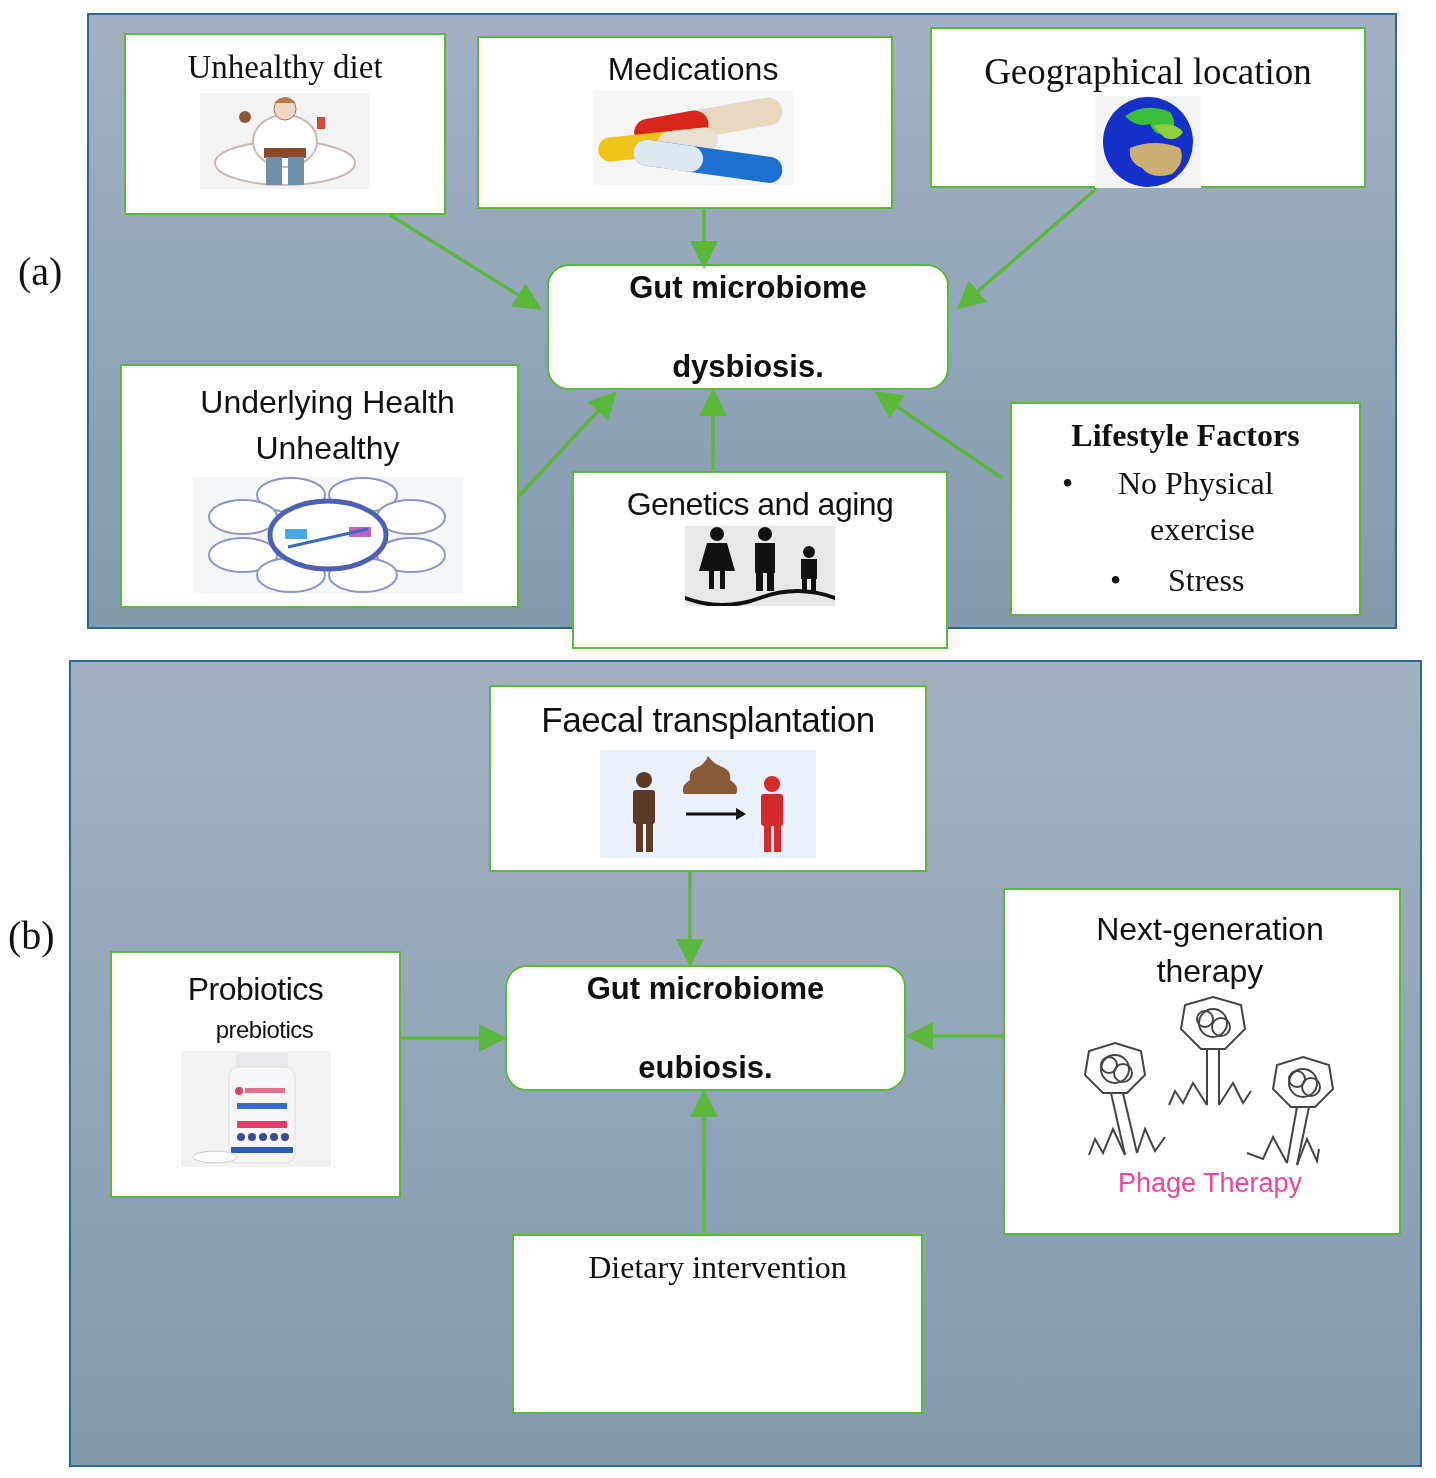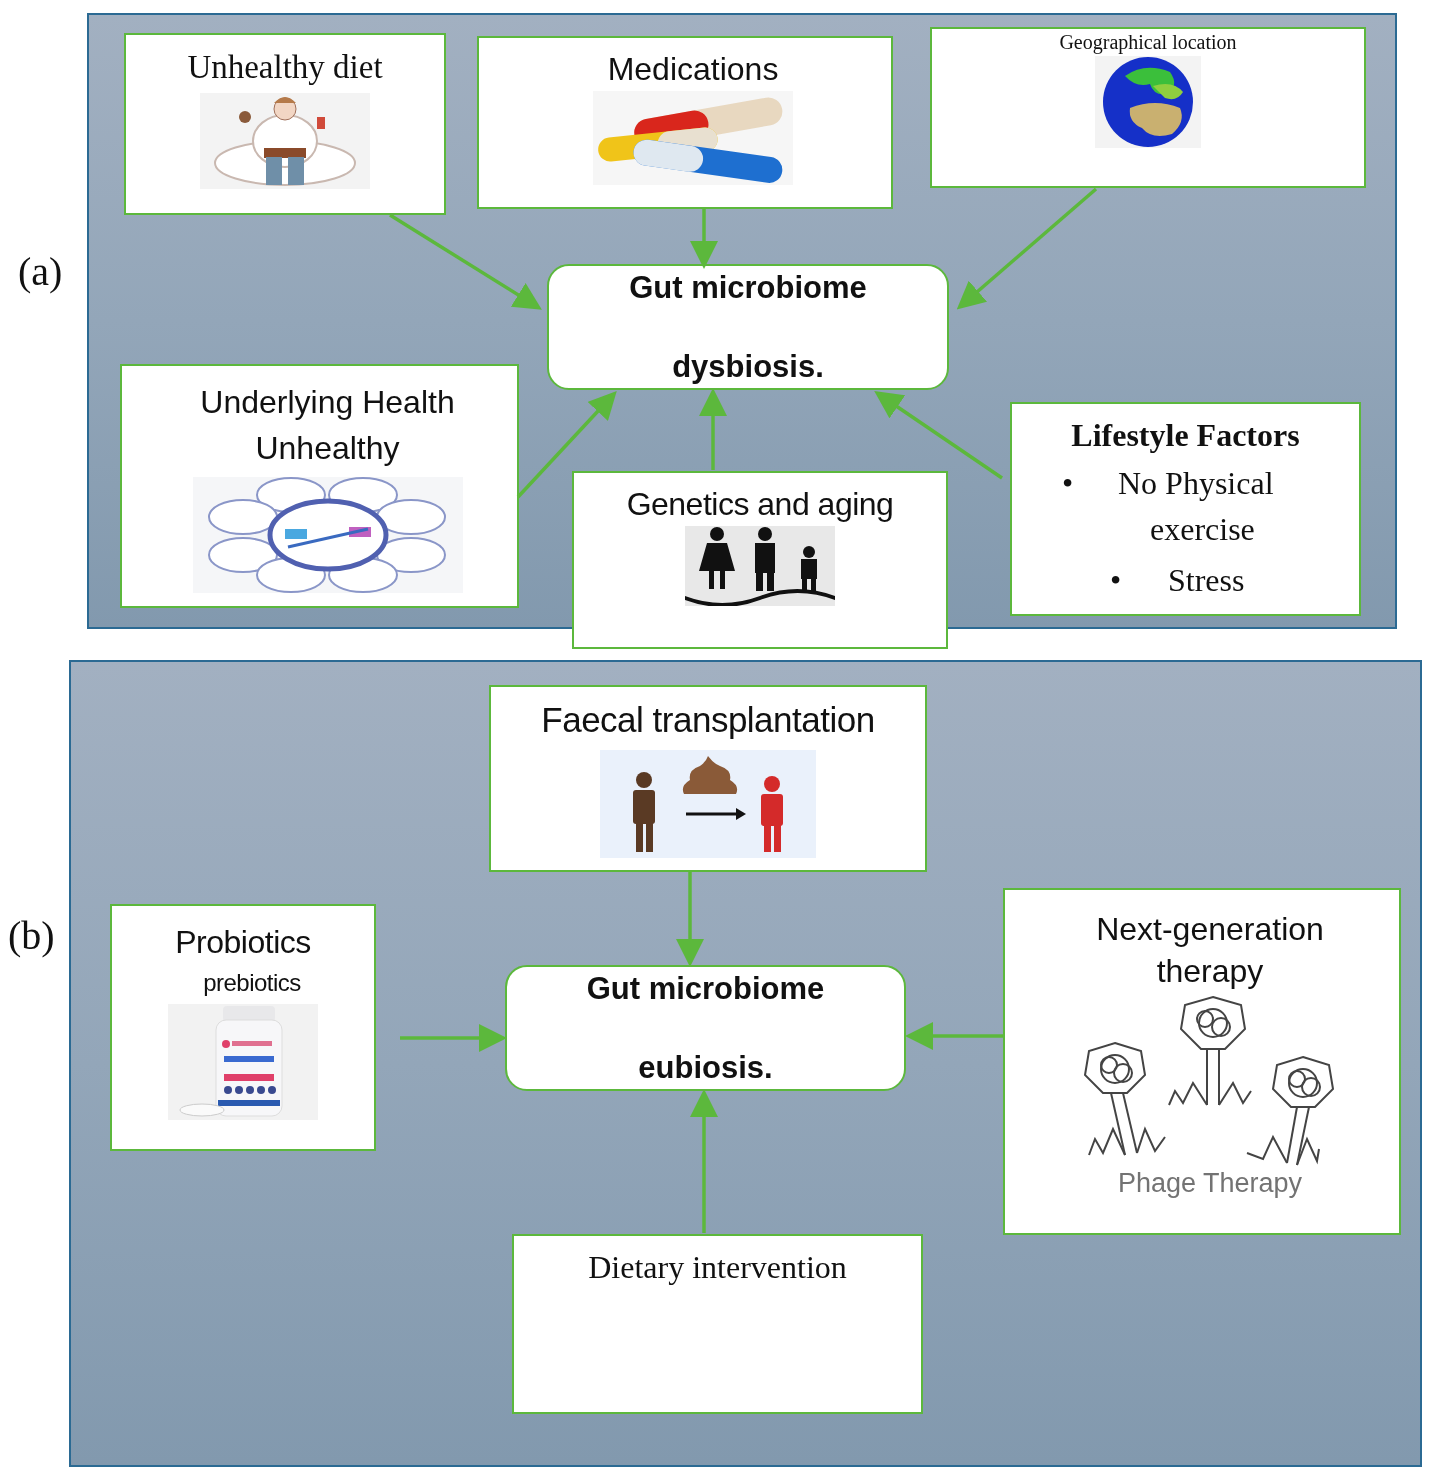--- a/index.html
+++ b/index.html
@@ -54,21 +54,21 @@
         <rect x="65" y="42" width="60" height="24" rx="12" fill="#e8e0d0"></rect>
       </g>
     <g transform="rotate(8 120 70)">
         <rect x="40" y="58" width="150" height="26" rx="13" fill="#1e6fd0"></rect>
         <rect x="40" y="58" width="70" height="26" rx="13" fill="#dfe8f0"></rect>
       </g>
   </svg>
 </div>
 
 <div class="box serif" style="left:930px;top:27px;width:436px;height:161px;">
-  <span class="t" style="font-size:20px;margin-top:1px;">Geographical location</span>
+  <span class="t" style="font-size:37px;margin-top:20px;">Geographical location</span>
   <svg class="pic" width="106" height="92" viewBox="0 0 106 92" style="margin-top:2px;">
     <rect width="106" height="92" fill="#f3f3f3"></rect>
     <circle cx="53" cy="46" r="45" fill="#1530c8"></circle>
     <path d="M30 20 q20 -14 45 -4 q10 14 -4 22 q-12 2 -16 -10 q-14 4 -25 -8z" fill="#3bbf3b"></path>
     <path d="M35 52 q25 -10 50 0 q6 14 -8 26 q-20 6 -30 -6 q-14 -6 -12 -20z" fill="#c9b070"></path>
     <path d="M58 30 q20 -6 30 6 q-6 10 -18 6z" fill="#8fcf3f"></path>
   </svg>
 </div>
 
 <div class="center" style="left:547px;top:264px;width:402px;height:126px;">
@@ -151,21 +151,21 @@
         <rect x="174" y="74" width="7" height="28"></rect>
       </g>
   </svg>
 </div>
 
 <div class="center" style="left:505px;top:965px;width:401px;height:126px;">
   <span>Gut microbiome</span>
   <span>eubiosis.</span>
 </div>
 
-<div class="box narrow" style="left:110px;top:904px;width:266px;height:247px;text-align:center;">
+<div class="box narrow" style="left:110px;top:951px;width:291px;height:247px;text-align:center;">
   <span class="t" style="font-size:32px;margin-top:12px;line-height:1.5;">Probiotics</span>
   <span class="t" style="font-size:24px;line-height:1.4;padding-left:18px;">prebiotics</span>
   <svg class="pic" width="150" height="116" viewBox="0 0 150 116" style="margin-top:4px;">
     <rect width="150" height="116" fill="#f2f2f2"></rect>
     <rect x="55" y="2" width="52" height="16" rx="4" fill="#e8e8ea"></rect>
     <rect x="48" y="16" width="66" height="96" rx="10" fill="#f7f7f9" stroke="#ddd"></rect>
     <circle cx="58" cy="40" r="4" fill="#e0406a"></circle>
     <rect x="64" y="37" width="40" height="5" fill="#e07090"></rect>
     <rect x="56" y="52" width="50" height="6" fill="#3a6ad0"></rect>
     <rect x="56" y="70" width="50" height="7" fill="#e0406a"></rect>
@@ -205,21 +205,21 @@
       <polygon points="228,62 254,70 258,94 240,112 216,112 198,94 202,70"></polygon>
       <circle cx="228" cy="88" r="14"></circle>
         <circle cx="222" cy="84" r="8"></circle>
         <circle cx="236" cy="92" r="9"></circle>
       <line x1="222" y1="112" x2="212" y2="168"></line>
         <line x1="234" y1="112" x2="222" y2="170"></line>
       <path d="M212 168 l-14 -26 l-10 22 l-16 -6"></path>
         <path d="M222 170 l10 -26 l10 22 l2 -12"></path>
     </g>
   </svg>
-  <span class="t" style="font-size:27px;margin-top:-8px;color:#737373;">Phage Therapy</span>
+  <span class="t" style="font-size:27px;margin-top:-8px;color:#ec4899;">Phage Therapy</span>
 </div>
 
 <div class="box serif" style="left:512px;top:1234px;width:411px;height:180px;">
   <span class="t" style="font-size:32px;margin-top:12px;">Dietary intervention</span>
 </div>
 
 <svg class="arrows" viewBox="0 0 1436 1478">
   <defs>
     <marker id="ah" markerWidth="8" markerHeight="8" refX="6" refY="4" orient="auto" markerUnits="strokeWidth">
       <path d="M0,0 L8,4 L0,8 z" fill="#5cb83c"></path>

